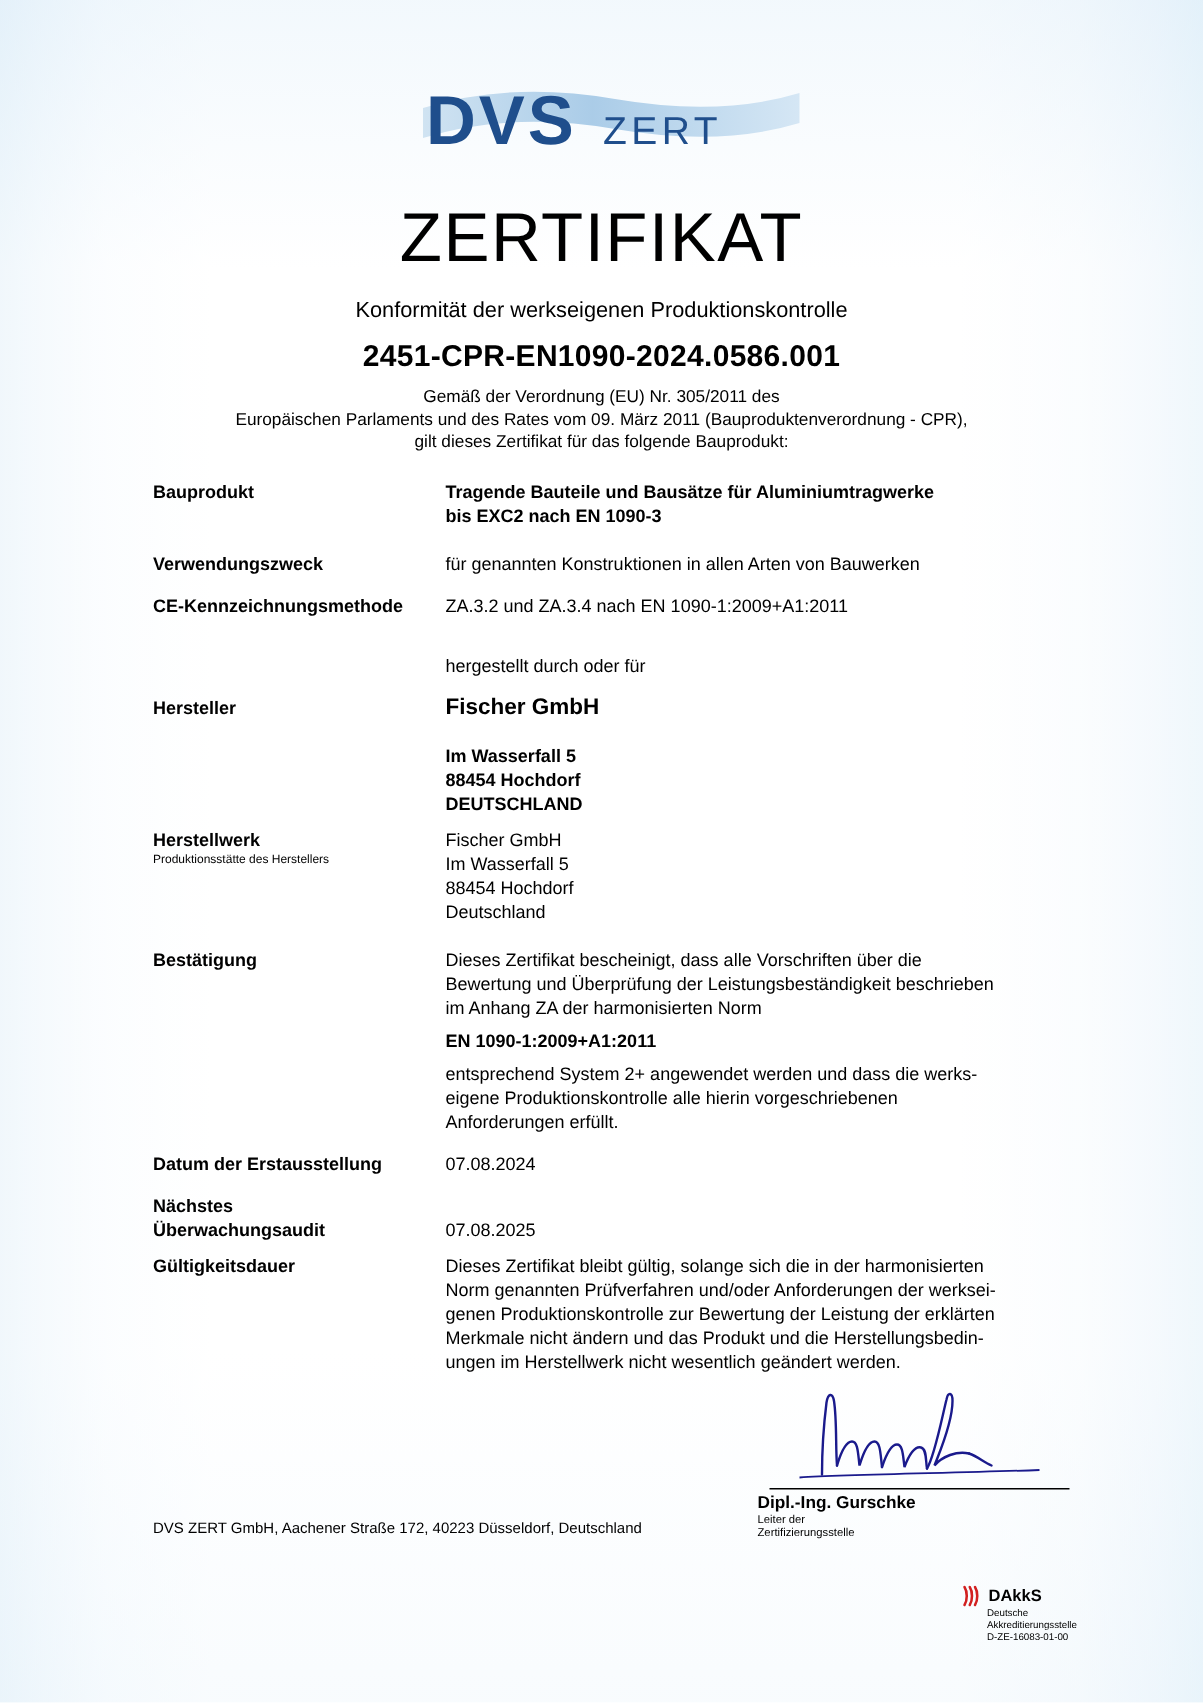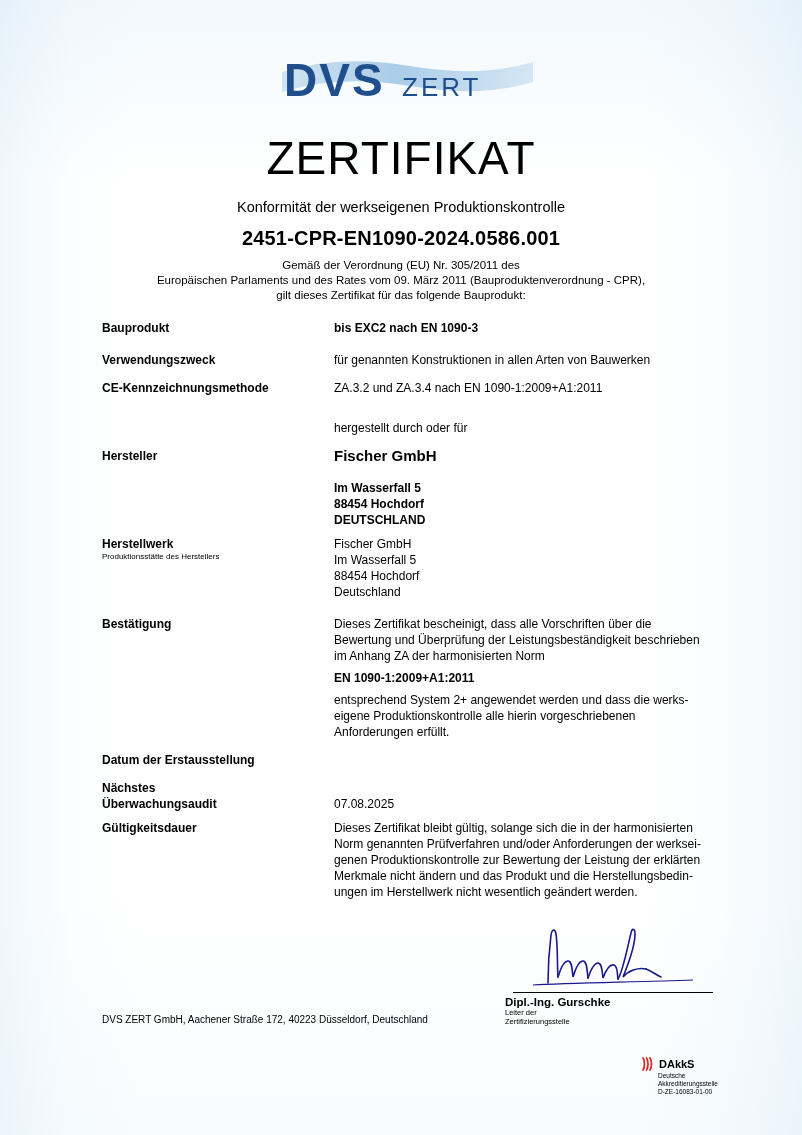--- a/index.html
+++ b/index.html
@@ -65,21 +65,21 @@
     text-align:center;
     font-size:11.5px;
     line-height:15px;
   }
 
   
   .body{
     position:absolute;left:102px;top:320px;width:604px;
     font-size:12px;
   }
-  .row{display:flex;align-items:flex-start;margin-bottom:0;gap:37px;}
+  .row{display:flex;align-items:flex-start;margin-bottom:0;}
   .lbl{
     width:195px;flex:0 0 195px;
     font-weight:bold;font-size:12px;line-height:16px;
   }
   .lbl .sub{font-weight:normal;font-size:8px;line-height:10px;display:block;}
   .val{flex:1;font-size:12px;line-height:16px;}
   .val.bold{font-weight:bold;}
   .val.big{font-weight:bold;font-size:15px;}
   .spacer-8{height:8px;}
   .spacer-12{height:12px;}
@@ -143,20 +143,21 @@
       <div>Gemäß der Verordnung (EU) Nr. 305/2011 des</div>
       <div>Europäischen Parlaments und des Rates vom 09. März 2011 (Bauproduktenverordnung - CPR),</div>
       <div>gilt dieses Zertifikat für das folgende Bauprodukt:</div>
     </div>
 
     <div class="body">
 
       <div class="row">
         <div class="lbl">Bauprodukt</div>
         <div class="val bold">
+          <div>Tragende Bauteile und Bausätze für Aluminiumtragwerke</div>
           <div>bis EXC2 nach EN 1090-3</div>
         </div>
       </div>
 
       <div class="spacer-16"></div>
 
       <div class="row">
         <div class="lbl">Verwendungszweck</div>
         <div class="val">für genannten Konstruktionen in allen Arten von Bauwerken</div>
       </div>
@@ -222,20 +223,21 @@
           <div>entsprechend System 2+ angewendet werden und dass die werks-</div>
           <div>eigene Produktionskontrolle alle hierin vorgeschriebenen</div>
           <div>Anforderungen erfüllt.</div>
         </div>
       </div>
 
       <div class="spacer-12"></div>
 
       <div class="row">
         <div class="lbl">Datum der Erstausstellung</div>
+        <div class="val">07.08.2024</div>
       </div>
 
       <div class="spacer-12"></div>
 
       <div class="row">
         <div class="lbl">
           <div>Nächstes</div>
           <div>Überwachungsaudit</div>
         </div>
         <div class="val" style="padding-top:16px;">07.08.2025</div>

